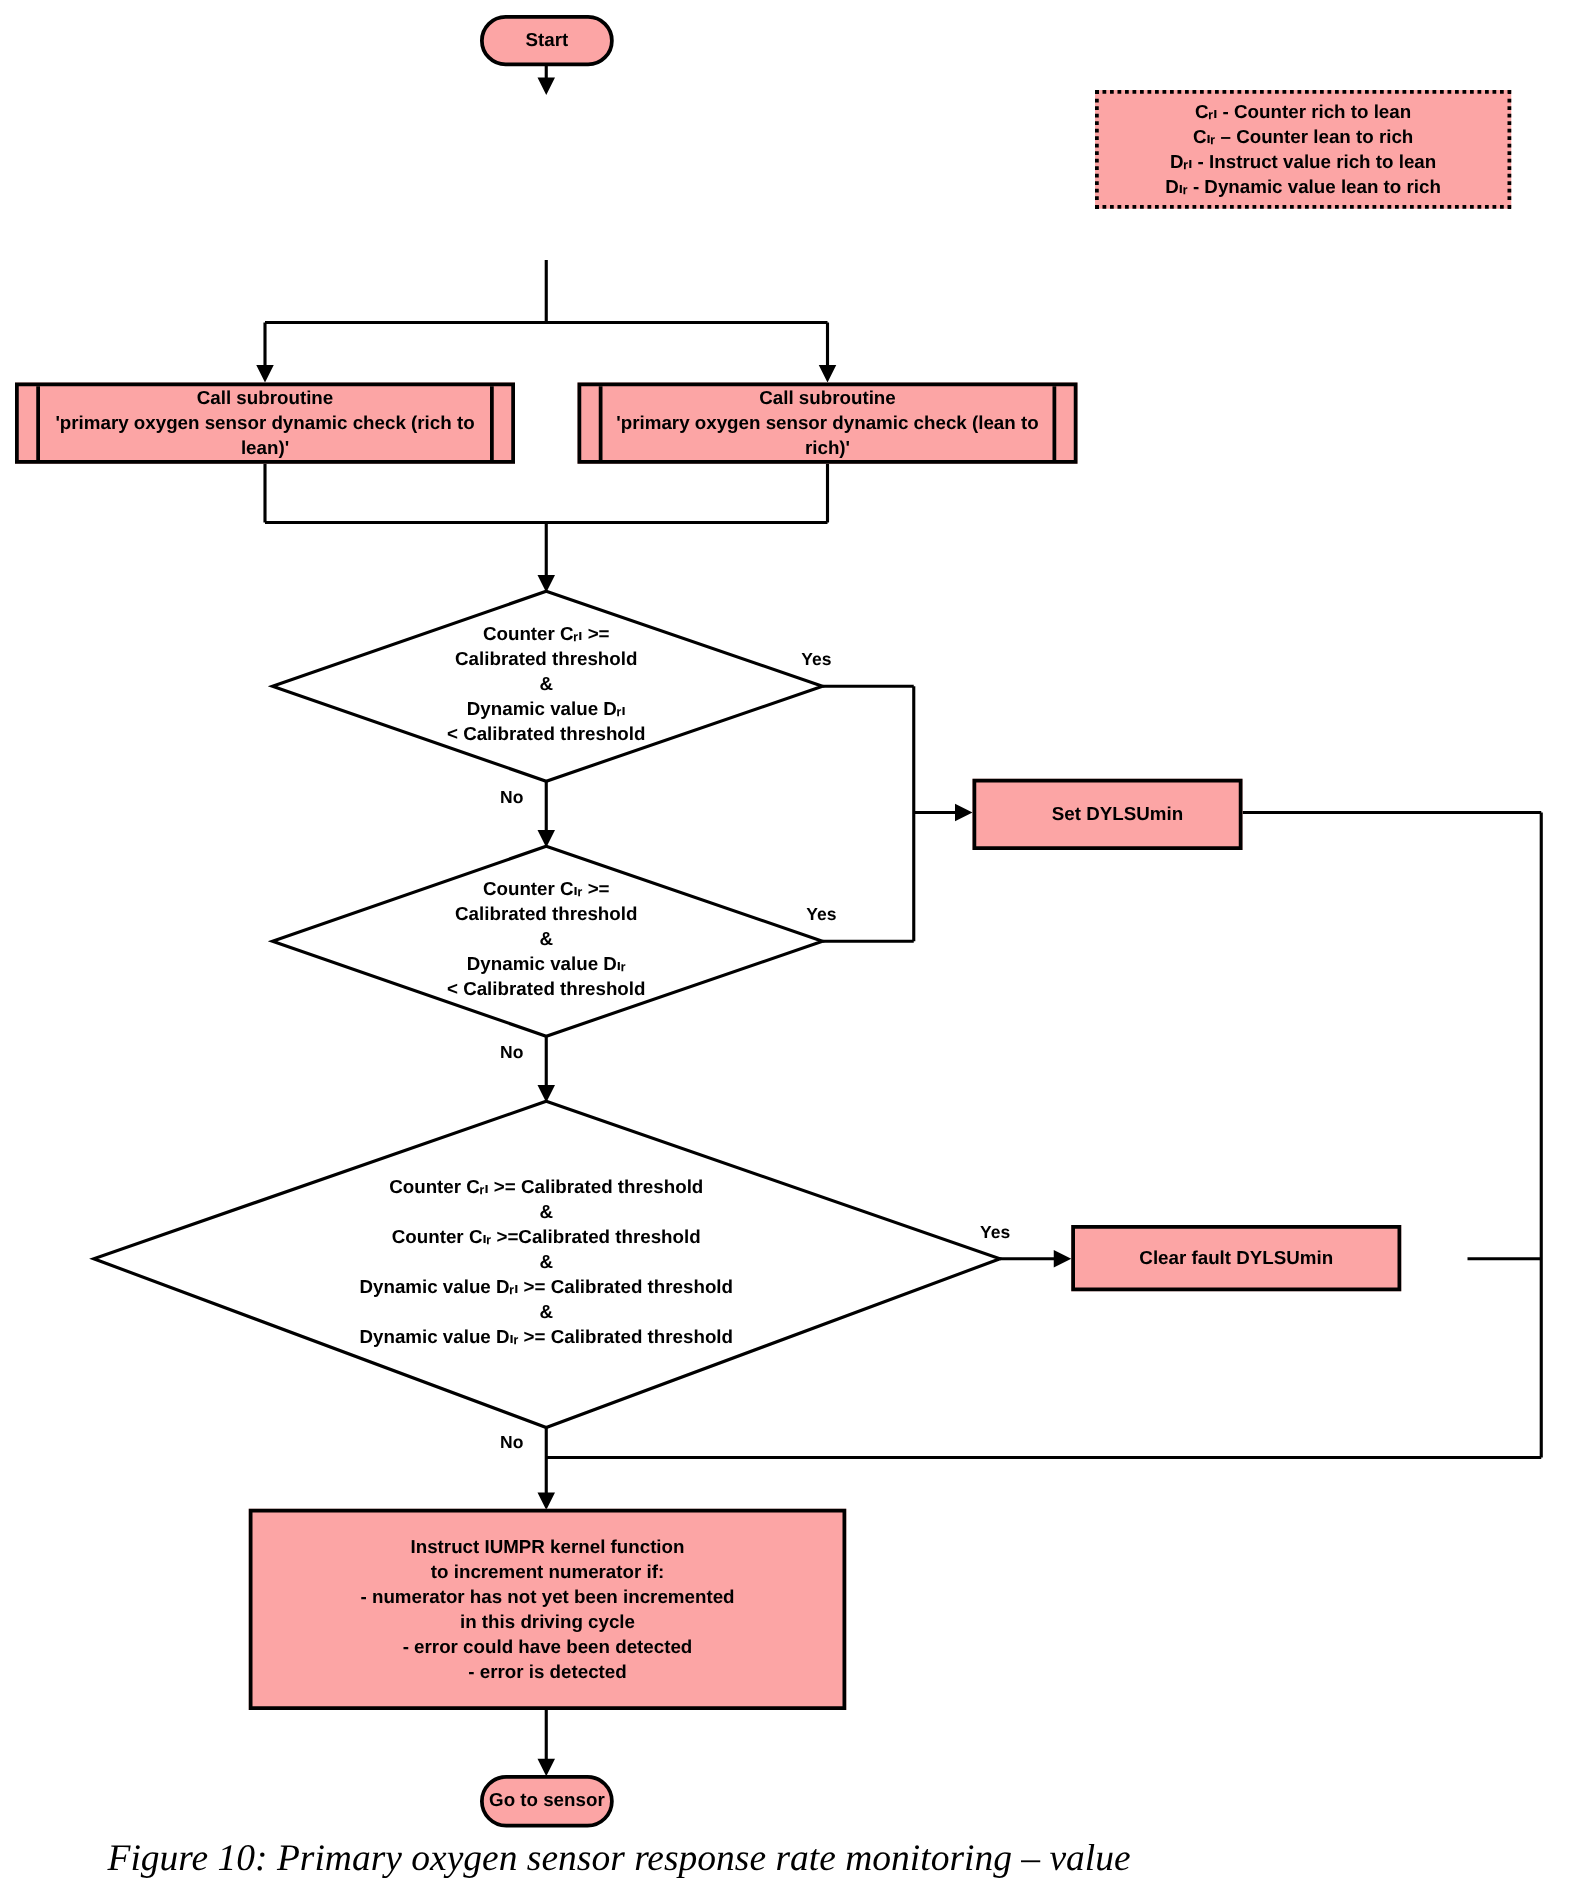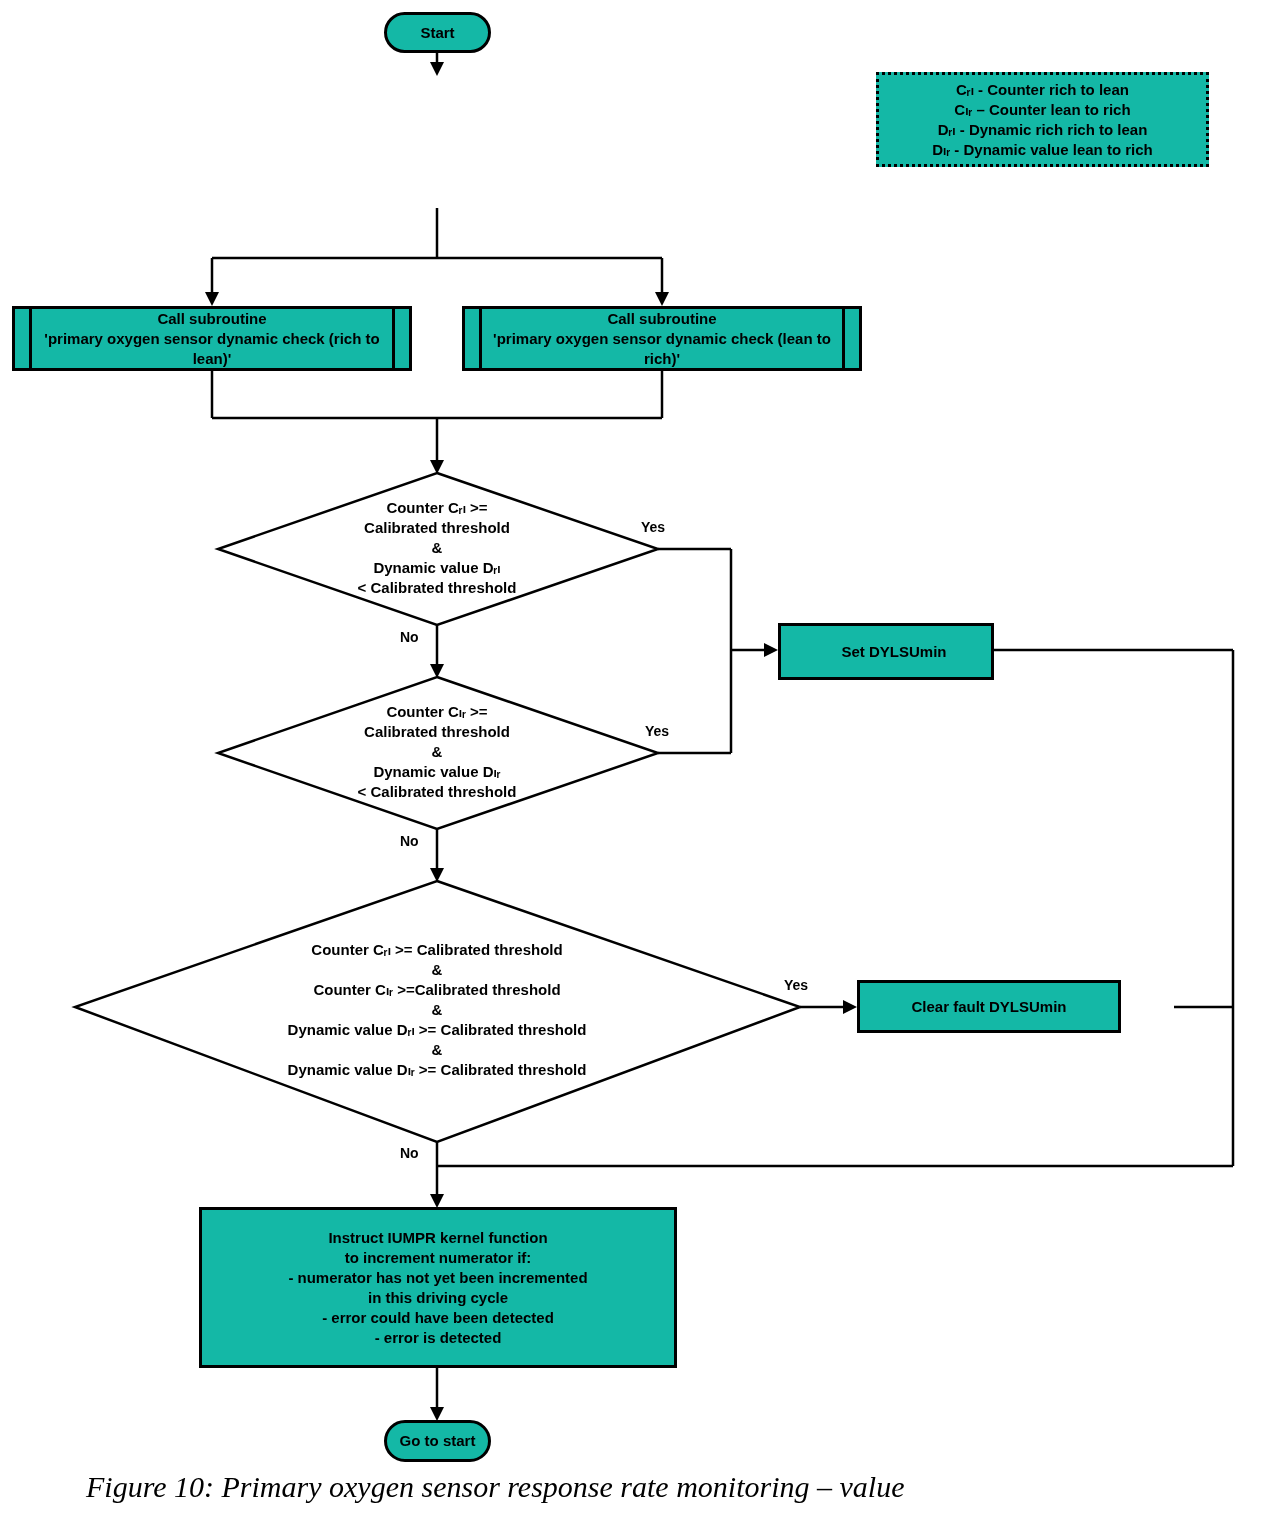--- a/index.html
+++ b/index.html
@@ -3,21 +3,21 @@
 <meta charset="utf-8">
 <style>
   html,body{margin:0;padding:0;background:#ffffff;}
   .canvas{
     position:relative;width:1264px;height:1520px;background:#ffffff;
     font-family:"Liberation Sans","DejaVu Sans",sans-serif;
     color:#000;
   }
   svg.underlay{position:absolute;left:0;top:0;width:1264px;height:1520px;}
   .node{
-    position:absolute;box-sizing:border-box;background:#14b8a6;
+    position:absolute;box-sizing:border-box;background:#fca5a5;
     border:3px solid #000;display:flex;align-items:center;justify-content:center;
     text-align:center;font-weight:bold;font-size:15px;line-height:20px;
   }
   .node .txt{white-space:pre-line;width:100%;}
   .terminal{border-radius:21px;}
   .legend{border:3px dotted #000;}
   .legend .lg-line{white-space:pre-line;}
   .sub-bar{position:absolute;top:-0px;bottom:0;width:3px;background:#000;}
   .sub-bar.l{left:14px;top:0;}
   .sub-bar.r{right:14px;top:0;}
@@ -84,21 +84,21 @@
   </svg>
 
   <div class="node terminal" style="left:384px;top:12px;width:107px;height:41px;">
     <div class="txt">Start</div>
   </div>
 
 
   <div class="node legend" style="left:876px;top:72px;width:333px;height:95px;flex-direction:column;">
     <div class="lg-line">Cᵣₗ - Counter rich to lean</div>
     <div class="lg-line">Cₗᵣ – Counter lean to rich</div>
-    <div class="lg-line">Dᵣₗ - Dynamic rich rich to lean</div>
+    <div class="lg-line">Dᵣₗ - Instruct value rich to lean</div>
     <div class="lg-line">Dₗᵣ - Dynamic value lean to rich</div>
   </div>
 
   <div class="node" style="left:12px;top:306px;width:400px;height:65px;">
     <div class="sub-bar l"></div>
     <div class="sub-bar r"></div>
     <div class="txt">Call subroutine
 'primary oxygen sensor dynamic check (rich to
 lean)'</div>
   </div>
@@ -142,21 +142,21 @@
   <div class="node" style="left:199px;top:1207px;width:478px;height:161px;">
     <div class="txt">Instruct IUMPR kernel function
 to increment numerator if:
 - numerator has not yet been incremented
 in this driving cycle
 - error could have been detected
 - error is detected</div>
   </div>
 
   <div class="node terminal" style="left:384px;top:1420px;width:107px;height:42px;">
-    <div class="txt">Go to start</div>
+    <div class="txt">Go to sensor</div>
   </div>
 
   <div class="elabel" style="left:641px;top:518px;">Yes</div>
   <div class="elabel" style="left:400px;top:628px;">No</div>
   <div class="elabel" style="left:645px;top:722px;">Yes</div>
   <div class="elabel" style="left:400px;top:832px;">No</div>
   <div class="elabel" style="left:784px;top:976px;">Yes</div>
   <div class="elabel" style="left:400px;top:1144px;">No</div>
 
   <div class="caption">Figure 10: Primary oxygen sensor response rate monitoring – value</div>

